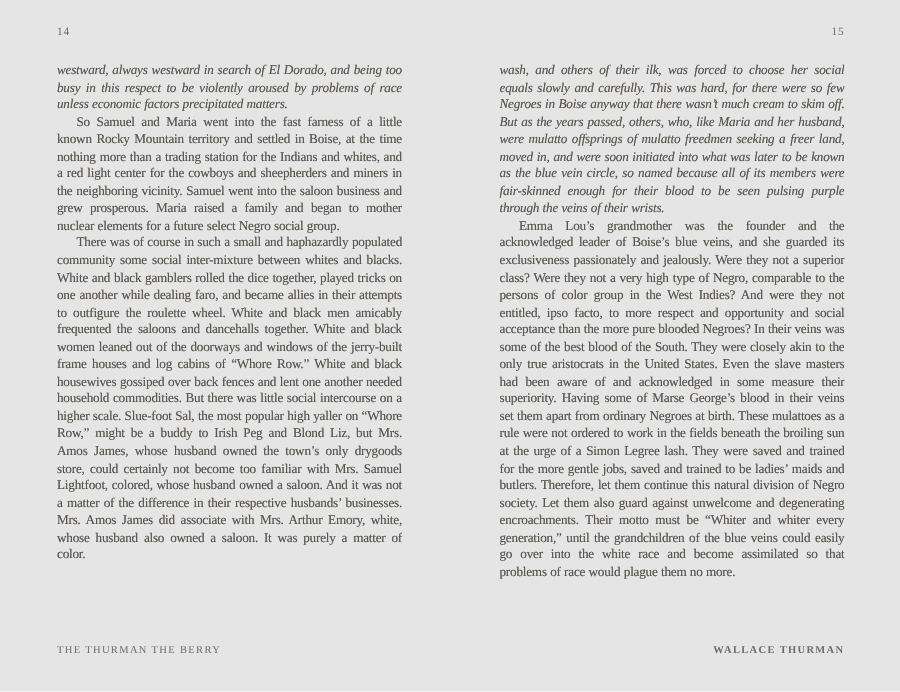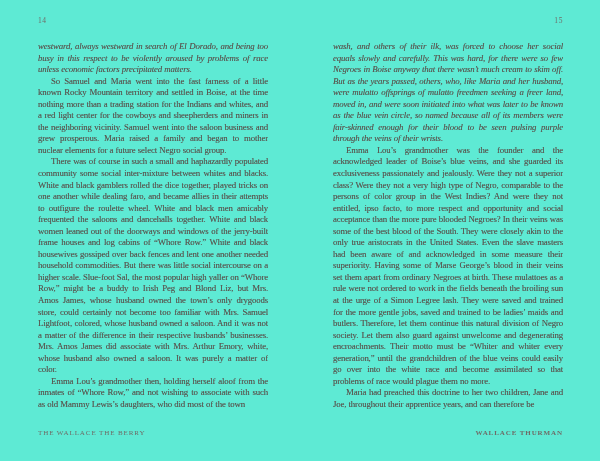--- a/index.html
+++ b/index.html
@@ -4,21 +4,21 @@
 <style>
   html, body {
     margin: 0;
     padding: 0;
     background: #ffffff;
   }
   .spread {
     position: relative;
     width: 600px;
     height: 461px;
-    background: #5eead4;
+    background: #e5e5e5;
     font-family: "Liberation Serif", serif;
     overflow: hidden;
   }
   .page {
     position: absolute;
     top: 0;
     width: 230px;
     height: 461px;
   }
   .page-left  { left: 38px; }
@@ -70,28 +70,26 @@
 <body>
 
 <div class="spread">
 
   <section class="page page-left">
     <div class="page-number pn-left">14</div>
     <div class="page-body">
       <p class="para no-indent">westward, always westward in search of El Dorado, and being too busy in this respect to be violently aroused by problems of race unless economic factors precipitated matters.</p>
       <p class="para">So Samuel and Maria went into the fast farness of a little known Rocky Mountain territory and settled in Boise, at the time nothing more than a trading station for the Indians and whites, and a red light center for the cowboys and sheepherders and miners in the neighboring vicinity. Samuel went into the saloon business and grew prosperous. Maria raised a family and began to mother nuclear elements for a future select Negro social group.</p>
       <p class="para">There was of course in such a small and haphazardly populated community some social inter-mixture between whites and blacks. White and black gamblers rolled the dice together, played tricks on one another while dealing faro, and became allies in their attempts to outfigure the roulette wheel. White and black men amicably frequented the saloons and dancehalls together. White and black women leaned out of the doorways and windows of the jerry-built frame houses and log cabins of “Whore Row.” White and black housewives gossiped over back fences and lent one another needed household commodities. But there was little social intercourse on a higher scale. Slue-foot Sal, the most popular high yaller on “Whore Row,” might be a buddy to Irish Peg and Blond Liz, but Mrs. Amos James, whose husband owned the town’s only drygoods store, could certainly not become too familiar with Mrs. Samuel Lightfoot, colored, whose husband owned a saloon. And it was not a matter of the difference in their respective husbands’ businesses. Mrs. Amos James did associate with Mrs. Arthur Emory, white, whose husband also owned a saloon. It was purely a matter of color.</p>
-      <p class="para">Emma Lou’s grandmother then, holding herself aloof from the inmates of “Whore Row,” and not wishing to associate with such as old Mammy Lewis’s daughters, who did most of the town</p>
     </div>
-    <div class="running-footer footer-left">THE WALLACE THE BERRY</div>
+    <div class="running-footer footer-left">THE THURMAN THE BERRY</div>
   </section>
 
   <section class="page page-right">
     <div class="page-number pn-right">15</div>
     <div class="page-body">
       <p class="para no-indent">wash, and others of their ilk, was forced to choose her social equals slowly and carefully. This was hard, for there were so few Negroes in Boise anyway that there wasn’t much cream to skim off. But as the years passed, others, who, like Maria and her husband, were mulatto offsprings of mulatto freedmen seeking a freer land, moved in, and were soon initiated into what was later to be known as the blue vein circle, so named because all of its members were fair-skinned enough for their blood to be seen pulsing purple through the veins of their wrists.</p>
       <p class="para">Emma Lou’s grandmother was the founder and the acknowledged leader of Boise’s blue veins, and she guarded its exclusiveness passionately and jealously. Were they not a superior class? Were they not a very high type of Negro, comparable to the persons of color group in the West Indies? And were they not entitled, ipso facto, to more respect and opportunity and social acceptance than the more pure blooded Negroes? In their veins was some of the best blood of the South. They were closely akin to the only true aristocrats in the United States. Even the slave masters had been aware of and acknowledged in some measure their superiority. Having some of Marse George’s blood in their veins set them apart from ordinary Negroes at birth. These mulattoes as a rule were not ordered to work in the fields beneath the broiling sun at the urge of a Simon Legree lash. They were saved and trained for the more gentle jobs, saved and trained to be ladies’ maids and butlers. Therefore, let them continue this natural division of Negro society. Let them also guard against unwelcome and degenerating encroachments. Their motto must be “Whiter and whiter every generation,” until the grandchildren of the blue veins could easily go over into the white race and become assimilated so that problems of race would plague them no more.</p>
-      <p class="para">Maria had preached this doctrine to her two children, Jane and Joe, throughout their apprentice years, and can therefore be</p>
     </div>
     <div class="running-footer footer-right">WALLACE THURMAN</div>
   </section>
 
 </div>
 
 </body></html>

